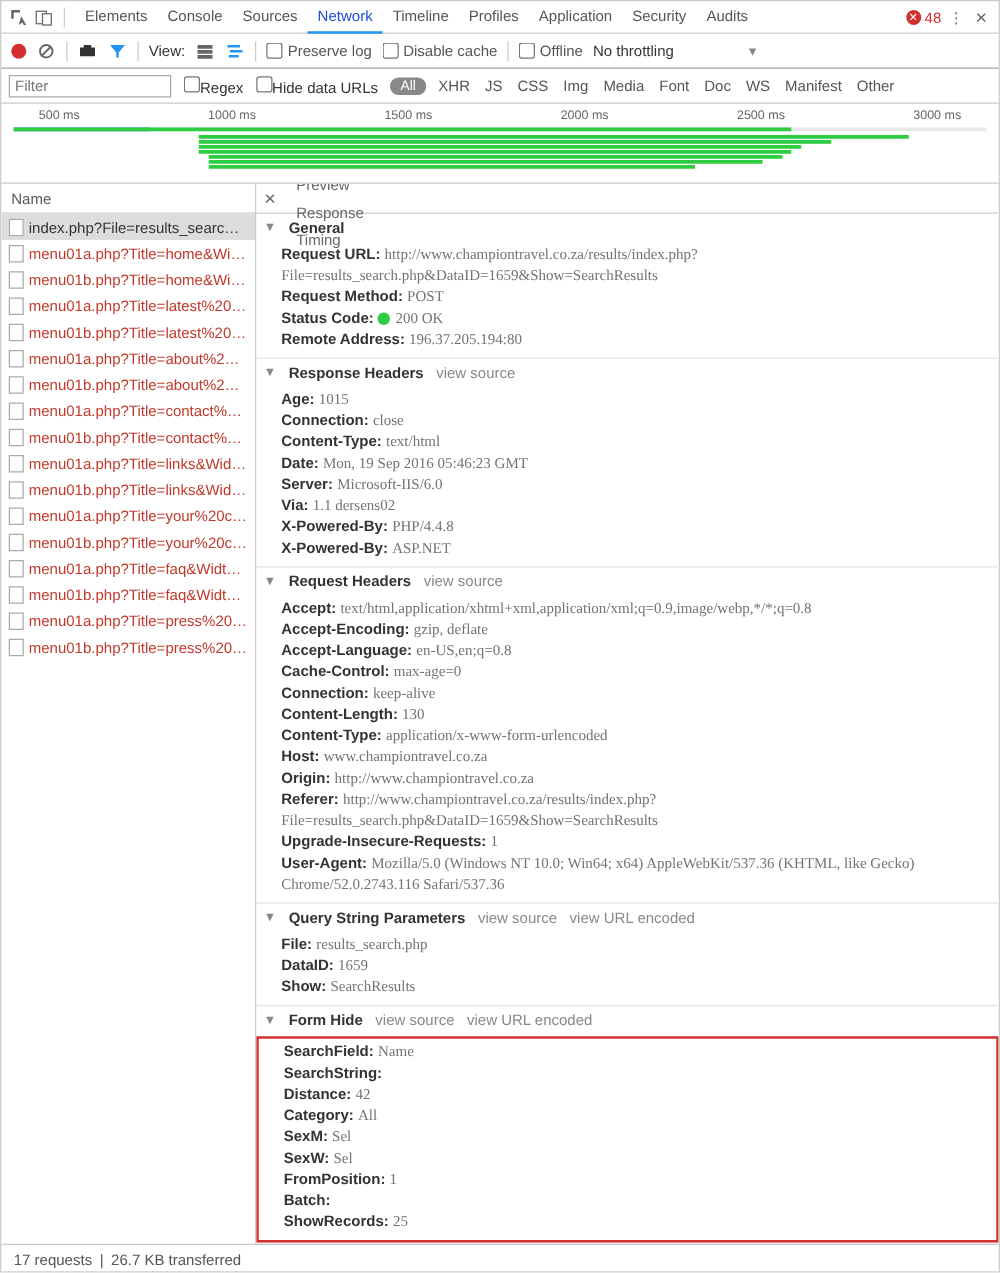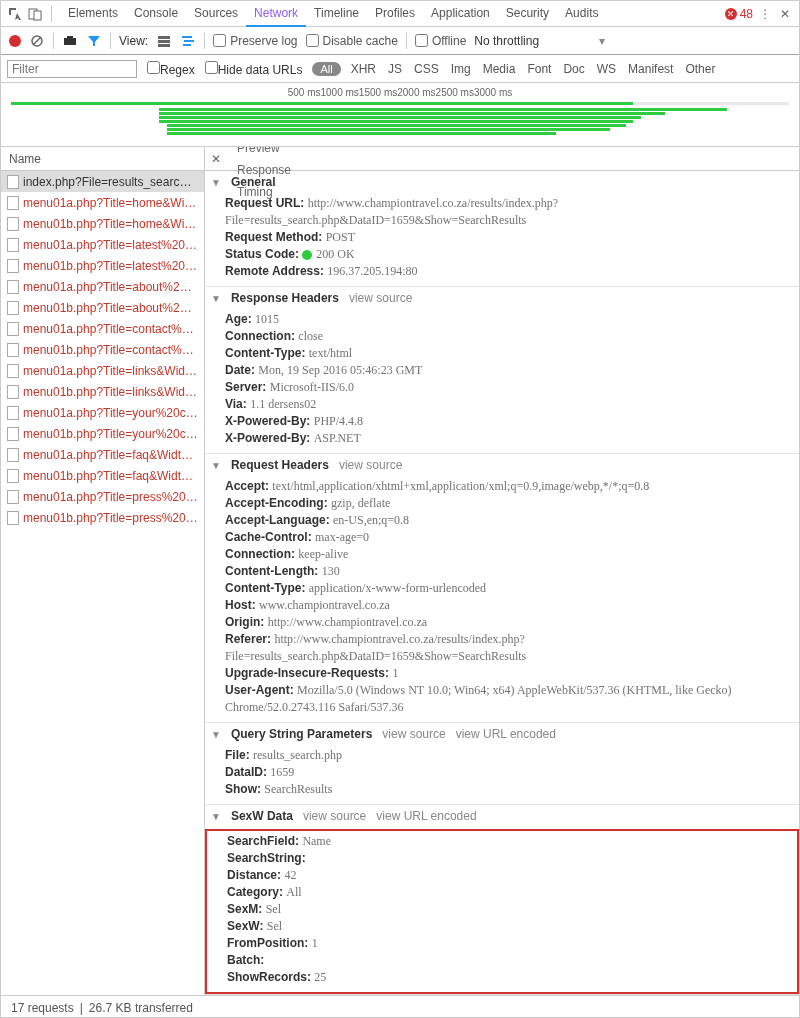--- a/index.html
+++ b/index.html
@@ -1,35 +1,35 @@
 <!DOCTYPE html>
 <html><head>
 <meta charset="utf-8">
 <style>
 * { box-sizing: border-box; margin: 0; padding: 0; }
 body { font-family: "Segoe UI", Arial, sans-serif; font-size: 12px; color: #333; background: #fff; width: 800px; height: 1018px; overflow: hidden; border: 1px solid #ccc; }
 .tabbar { display: flex; align-items: center; height: 26px; border-bottom: 1px solid #ccc; padding: 0 6px; gap: 4px; }
 .tabbar .icon { width: 16px; height: 16px; display: flex; align-items: center; justify-content: center; color: #666; }
 .tabbar .sep { width: 1px; height: 16px; background: #ccc; margin: 0 4px; }
 .tabbar .tab { padding: 5px 8px; color: #555; cursor: pointer; }
-.tabbar .tab.active { color: #8b5cf6; border-bottom: 2px solid #2196f3; }
+.tabbar .tab.active { color: #1d4ed8; border-bottom: 2px solid #2196f3; }
 .tabbar .spacer { flex: 1; }
 .tabbar .errbadge { display: flex; align-items: center; gap: 3px; color: #d32f2f; }
 .tabbar .errbadge .circ { width: 12px; height: 12px; border-radius: 50%; background: #d32f2f; color:#fff; font-size:9px; display:flex;align-items:center;justify-content:center; }
 .toolbar { display: flex; align-items: center; height: 28px; border-bottom: 1px solid #a3a3a3; padding: 0 8px; gap: 8px; }
 .toolbar .rec { width: 12px; height: 12px; border-radius: 50%; background: #d32f2f; }
 .toolbar .icon { width: 16px; height: 16px; color: #666; display:flex;align-items:center;justify-content:center; }
 .toolbar .sep { width:1px; height:16px; background:#ccc; }
 .toolbar label { display:flex; align-items:center; gap:4px; color:#555; }
 .filterbar { display:flex; align-items:center; height:28px; border-bottom:1px solid #ccc; padding:0 6px; gap:10px; }
 .filterbar input[type=text]{ width:130px; height:18px; border:1px solid #aaa; padding:0 4px; font-size:12px; }
 .filterbar .chip{ background:#888; color:#fff; border-radius:9px; padding:1px 8px; font-size:11px; }
 .filterbar .ftype{ color:#555; cursor:pointer; }
 .timeline { height:64px; border-bottom:1px solid #ccc; position:relative; padding-top:4px; }
-.timeline .ticks{ display:flex; justify-content:center; padding:0 30px; font-size:10px; color:#666; }
+.timeline .ticks{ display:flex; justify-content:space-between; padding:0 30px; font-size:10px; color:#666; }
 .timeline .bars{ position:relative; margin:4px 10px 0 10px; height:40px; }
 .timeline .bar{ position:absolute; height:3px; background:#2ecc40; }
 .timeline .barblue{ background:#2196f3; }
 .timeline .track{ position:absolute; left:0; right:0; top:0; height:3px; background:#e8e8e8; }
 .main { display:flex; height:calc(1018px - 26px - 28px - 28px - 64px - 24px); }
 .left { width:204px; border-right:1px solid #ccc; overflow:hidden; }
 .left .hdr{ height:24px; border-bottom:1px solid #ccc; display:flex; align-items:center; padding:0 8px; color:#555; }
 .left .row{ height:21px; display:flex; align-items:center; padding:0 6px; gap:4px; cursor:pointer; white-space:nowrap; overflow:hidden; text-overflow:ellipsis; }
 .left .row.sel{ background:#ddd; }
 .left .row .fic{ width:12px; height:14px; border:1px solid #aaa; background:#fff; flex-shrink:0; }
@@ -332,21 +332,21 @@
           </div>
           <div class="body">
             <div class="kv"><span class="k">File:</span> <span class="v">results_search.php</span></div>
             <div class="kv"><span class="k">DataID:</span> <span class="v">1659</span></div>
             <div class="kv"><span class="k">Show:</span> <span class="v">SearchResults</span></div>
           </div>
         </div>
         <div class="section">
           <div class="shdr">
             <span class="tri">▼</span>
-            <span class="title">SexW Data</span>
+            <span class="title">Form Hide</span>
             <span class="link">view source</span>
             <span class="link">view URL encoded</span>
           </div>
           <div class="body formdata-box">
             <div class="kv"><span class="k">SearchField:</span> <span class="v">Name</span></div>
             <div class="kv"><span class="k">SearchString:</span> <span class="v"></span></div>
             <div class="kv"><span class="k">Distance:</span> <span class="v">42</span></div>
             <div class="kv"><span class="k">Category:</span> <span class="v">All</span></div>
             <div class="kv"><span class="k">SexM:</span> <span class="v">Sel</span></div>
             <div class="kv"><span class="k">SexW:</span> <span class="v">Sel</span></div>

